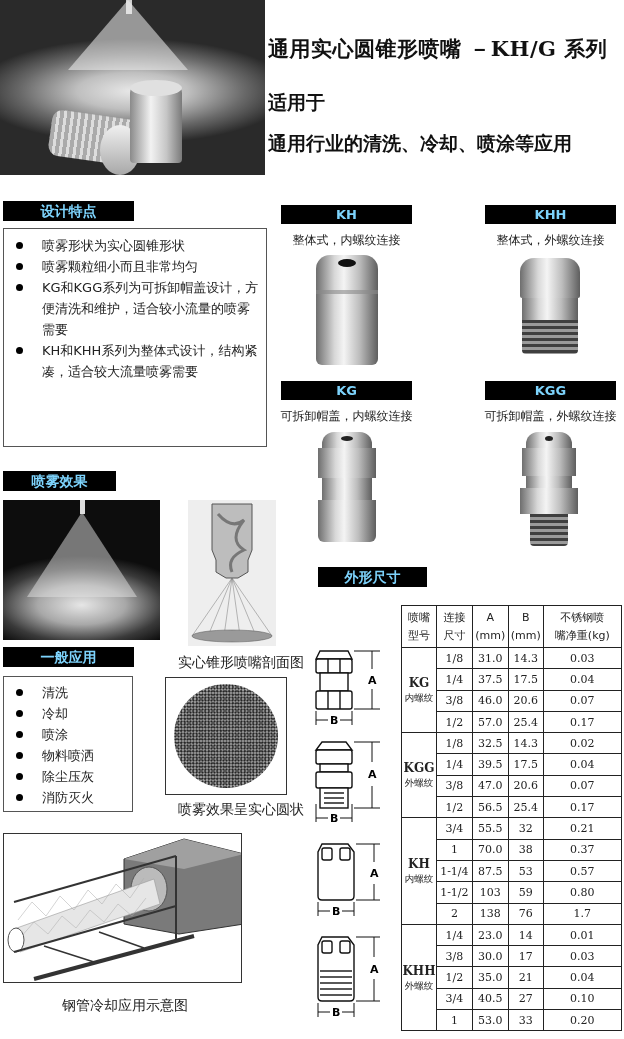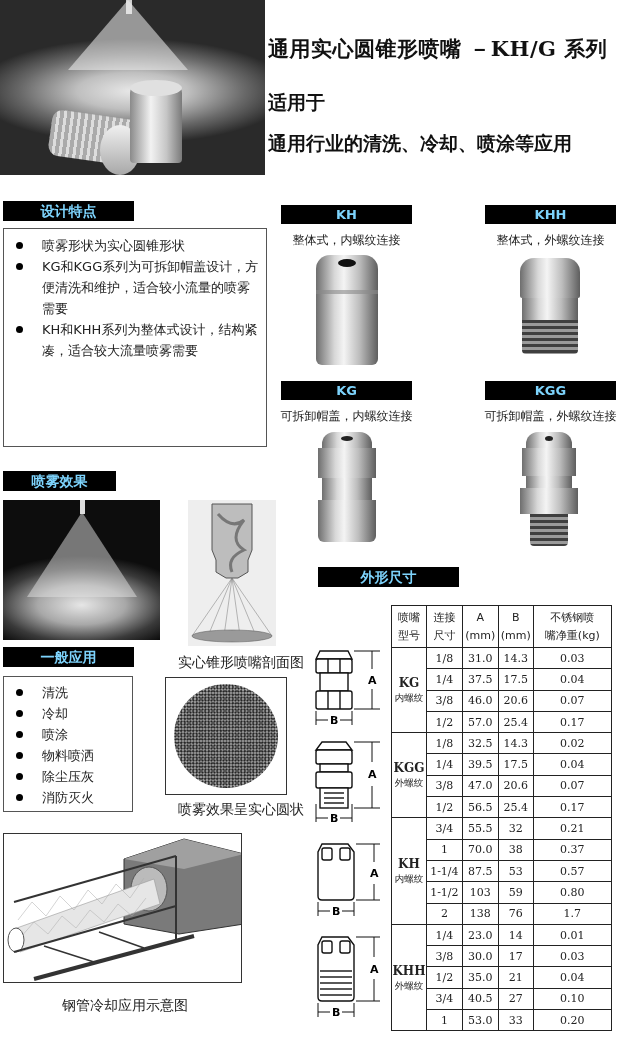--- a/index.html
+++ b/index.html
@@ -26,21 +26,21 @@
   .title-main { left: 268px; top: 35px; font-size: 21px; font-weight: bold; white-space: nowrap; letter-spacing: 0.5px; }
   .title-sub1 { left: 268px; top: 90px; font-size: 19px; font-weight: bold; }
   .title-sub2 { left: 268px; top: 131px; font-size: 19px; font-weight: bold; }
 
   
   .bar { background: #000; color: #7dd3fc; font-family: "DejaVu Sans", "Liberation Sans", sans-serif;
     font-weight: bold; text-align: center; }
   .bar-design { left: 3px; top: 201px; width: 131px; height: 20px; font-size: 14px; line-height: 20px; }
   .bar-spray { left: 3px; top: 471px; width: 113px; height: 20px; font-size: 14px; line-height: 20px; }
   .bar-app { left: 3px; top: 647px; width: 131px; height: 20px; font-size: 14px; line-height: 20px; }
-  .bar-dim { left: 318px; top: 567px; width: 141px; height: 20px; font-size: 14px; line-height: 20px; }
+  .bar-dim { left: 318px; top: 567px; width: 109px; height: 20px; font-size: 14px; line-height: 20px; }
   .bar-model { width: 131px; height: 19px; font-size: 13px; line-height: 19px; }
 
   
   .box { border: 1.5px solid #555; background: #fff; }
   .box-design { left: 3px; top: 228px; width: 264px; height: 219px; padding: 6px 6px 0 8px; }
   .box-app { left: 3px; top: 676px; width: 130px; height: 136px; padding: 5px 6px 0 8px; }
   .blist { list-style: none; font-family: "DejaVu Sans", "Liberation Sans", sans-serif; font-size: 13px; color: #222; }
   .blist li { position: relative; padding-left: 30px; line-height: 21px; }
   .blist li::before { content: ""; position: absolute; left: 4px; top: 7px; width: 7px; height: 7px; background:#000; border-radius:50%; }
 
@@ -63,21 +63,21 @@
       radial-gradient(circle, #000 0.8px, transparent 1.2px) 0 0/3px 3px,
       radial-gradient(circle, #333 0.7px, transparent 1.1px) 1px 1px/4px 4px,
       radial-gradient(circle, #777 60%, #bbb 85%, #fff 100%); opacity: 0.85; }
   .pipe-box { left: 3px; top: 833px; width: 239px; height: 150px; border: 1.5px solid #333; background:#fff; overflow:hidden; }
 
   
   .dim { left: 312px; width: 70px; height: 90px; }
   .dimtxt { font-family: "DejaVu Sans", "Liberation Sans", sans-serif; font-weight: bold; font-size: 11px; }
 
   
-  .spec-table { left: 391px; top: 605px; width: 221px; border-collapse: collapse; font-size: 11px; color:#222; }
+  .spec-table { left: 401px; top: 605px; width: 221px; border-collapse: collapse; font-size: 11px; color:#222; }
   .spec-table th, .spec-table td { border: 1px solid #222; text-align: center; padding: 0; }
   .spec-table th { font-weight: normal; height: 42px; line-height: 18px; font-family: "DejaVu Sans","Liberation Sans",sans-serif; font-size: 11px; }
   .spec-table td { height: 21.3px; font-family: "DejaVu Serif","Liberation Serif",serif; }
   .spec-table td.model { font-family: "DejaVu Serif","Liberation Serif",serif; }
   .model .mname { font-weight: bold; font-size: 12px; display:block; line-height: 16px; }
   .model .mthread { font-family: "DejaVu Sans","Liberation Sans",sans-serif; font-size: 9.5px; display:block; line-height: 14px; }
   .spec-table col.c1 { width: 35px; } .spec-table col.c2 { width: 36px; }
   .spec-table col.c3 { width: 36px; } .spec-table col.c4 { width: 35px; } .spec-table col.c5 { width: 79px; }
 </style>
 </head>
@@ -93,20 +93,21 @@
 </div>
 
 <div class="abs title-main">通用实心圆锥形喷嘴 －KH/G 系列</div>
 <div class="abs title-sub1">适用于</div>
 <div class="abs title-sub2">通用行业的清洗、冷却、喷涂等应用</div>
 
 <div class="abs bar bar-design">设计特点</div>
 <div class="abs box box-design">
   <ul class="blist">
     <li>喷雾形状为实心圆锥形状</li>
+    <li>喷雾颗粒细小而且非常均匀</li>
     <li>KG和KGG系列为可拆卸帽盖设计，方便清洗和维护，适合较小流量的喷雾需要</li>
     <li>KH和KHH系列为整体式设计，结构紧凑，适合较大流量喷雾需要</li>
   </ul>
 </div>
 
 <div class="abs bar bar-model" style="left:281px;top:205px;">KH</div>
 <div class="abs model-desc" style="left:281px;top:232px;width:131px;">整体式，内螺纹连接</div>
 <div class="abs" style="left:316px;top:255px;width:62px;height:110px;">
   <div class="part" style="position:absolute;left:0;top:0;width:62px;height:110px;border-radius:14px 14px 6px 6px;"></div>
   <div style="position:absolute;left:22px;top:4px;width:18px;height:8px;background:#111;border-radius:50%;"></div>

